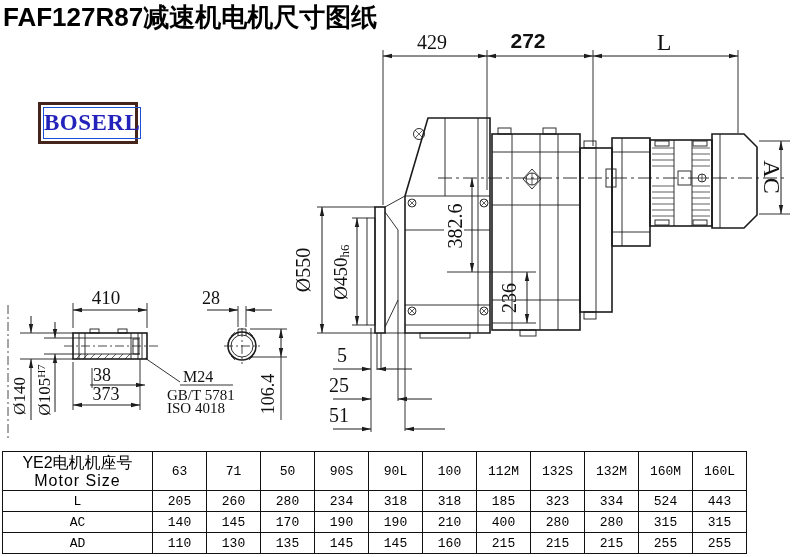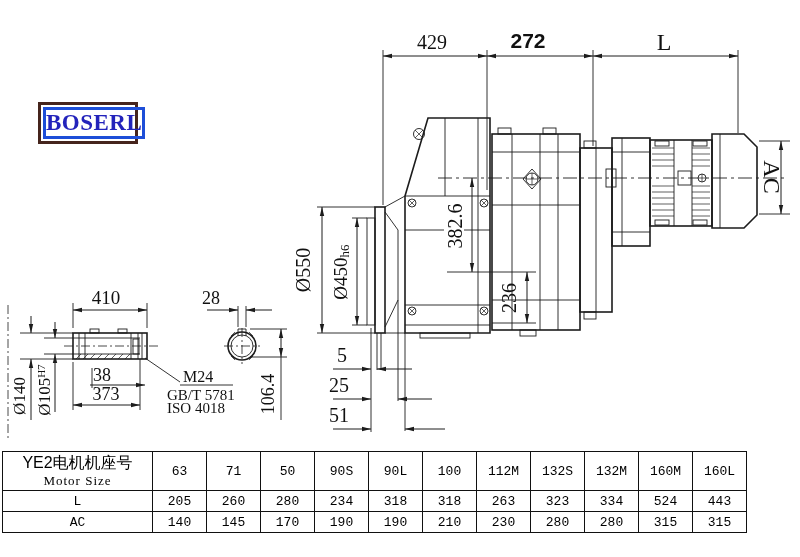--- a/index.html
+++ b/index.html
@@ -2,21 +2,21 @@
 <html><head>
 <meta charset="utf-8">
 <style>
   html,body{margin:0;padding:0;background:#fff;}
   .sheet{position:relative;width:800px;height:557px;background:#fff;overflow:hidden;
          font-family:"Liberation Sans","DejaVu Sans",sans-serif;}
   .title{position:absolute;left:3px;top:0px;margin:0;font-size:26px;font-weight:bold;
          color:#000;letter-spacing:0px;white-space:nowrap;}
   .logo{position:absolute;left:38px;top:102px;width:94px;height:36px;
         border:3px solid #45241c;background:#fff;display:flex;}
-  .logo-inner{flex:1;margin:2px;border:3px solid #1d4ed8;display:flex;
+  .logo-inner{flex:1;margin:2px;border:1px solid #1d4ed8;display:flex;
         align-items:center;justify-content:center;}
   .logo-text{font-family:"Liberation Serif","DejaVu Serif",serif;font-weight:bold;
         font-size:23px;color:#2323bb;letter-spacing:0.5px;}
   svg.drawing{position:absolute;left:0;top:0;}
   .ol{stroke:#1c1c1c;stroke-width:1.6;fill:none;}
   .ln{stroke:#1c1c1c;stroke-width:0.9;fill:none;}
   .hl{stroke:#1c1c1c;stroke-width:0.7;fill:none;}
   .dl{stroke:#1c1c1c;stroke-width:1;fill:none;}
   .cl{stroke:#1c1c1c;stroke-width:0.9;fill:none;stroke-dasharray:14 4 3 4;}
   .cl2{stroke:#1c1c1c;stroke-width:0.8;fill:none;stroke-dasharray:9 3 2 3;}
@@ -24,21 +24,21 @@
   .t-serif{font-family:"Liberation Serif","DejaVu Serif",serif;}
   .t-sans{font-family:"Liberation Sans","DejaVu Sans",sans-serif;}
   .wbg{fill:#fff;stroke:none;}
   table.spec{position:absolute;left:2px;top:451px;width:744px;border-collapse:collapse;
         table-layout:fixed;background:#fff;}
   table.spec th,table.spec td{border:1.8px solid #111;text-align:center;vertical-align:middle;
         padding:0;color:#000;}
   table.spec .hdr{height:39px;}
   table.spec .row{height:21px;}
   .hdr-cn{font-size:16px;font-family:"Liberation Sans","DejaVu Sans",sans-serif;font-weight:normal;line-height:18px;}
-  .hdr-en{font-size:13px;font-family:Liberation Serif, serif;font-weight:normal;line-height:17px;letter-spacing:1px;}
+  .hdr-en{font-size:16px;font-family:Liberation Sans, sans-serif;font-weight:normal;line-height:17px;letter-spacing:1px;}
   .mono{font-family:"Liberation Mono","DejaVu Sans Mono",monospace;font-size:13px;font-weight:normal;}
 </style>
 </head>
 <body>
 
 <div class="sheet">
 
   <svg class="drawing" width="800" height="557" viewBox="0 0 800 557">
     <defs>
       <marker id="me" orient="auto" markerUnits="userSpaceOnUse" markerWidth="10" markerHeight="6" viewBox="0 0 10 6" refX="9" refY="3">
@@ -280,20 +280,21 @@
       <line class="dl" x1="246" y1="310" x2="272" y2="310" marker-start="url(#ms)"></line>
       <text class="t-serif" x="211" y="304" font-size="18" text-anchor="middle">28</text>
       <line class="ln" x1="250" y1="329" x2="287" y2="329"></line>
       <line class="ln" x1="250" y1="357" x2="287" y2="357"></line>
       <line class="dl" x1="281" y1="329" x2="281" y2="357" marker-start="url(#ms)" marker-end="url(#me)"></line>
       <line class="ln" x1="281" y1="357" x2="281" y2="420"></line>
       <text class="t-serif" x="274" y="394" font-size="18" text-anchor="middle" transform="rotate(-90 274 394)">106.4</text>
     </g>
   </svg>
 
+  <h1 class="title">FAF127R87减速机电机尺寸图纸</h1>
 
   <div class="logo">
     <div class="logo-inner">
       <span class="logo-text">BOSERL</span>
     </div>
   </div>
 
   <table class="spec">
     <colgroup>
       <col style="width:150px">
@@ -318,36 +319,50 @@
         <th class="mono">160L</th>
       </tr>
       <tr class="row">
         <td class="mono">L</td>
         <td class="mono">205</td>
         <td class="mono">260</td>
         <td class="mono">280</td>
         <td class="mono">234</td>
         <td class="mono">318</td>
         <td class="mono">318</td>
-        <td class="mono">263</td>
+        <td class="mono">185</td>
         <td class="mono">323</td>
         <td class="mono">334</td>
         <td class="mono">524</td>
         <td class="mono">443</td>
       </tr>
       <tr class="row">
         <td class="mono">AC</td>
         <td class="mono">140</td>
         <td class="mono">145</td>
         <td class="mono">170</td>
         <td class="mono">190</td>
         <td class="mono">190</td>
         <td class="mono">210</td>
-        <td class="mono">230</td>
+        <td class="mono">400</td>
         <td class="mono">280</td>
         <td class="mono">280</td>
         <td class="mono">315</td>
         <td class="mono">315</td>
       </tr>
+      <tr class="row">
+        <td class="mono">AD</td>
+        <td class="mono">110</td>
+        <td class="mono">130</td>
+        <td class="mono">135</td>
+        <td class="mono">145</td>
+        <td class="mono">145</td>
+        <td class="mono">160</td>
+        <td class="mono">215</td>
+        <td class="mono">215</td>
+        <td class="mono">215</td>
+        <td class="mono">255</td>
+        <td class="mono">255</td>
+      </tr>
     </tbody>
   </table>
 
 </div>
 
 </body></html>

